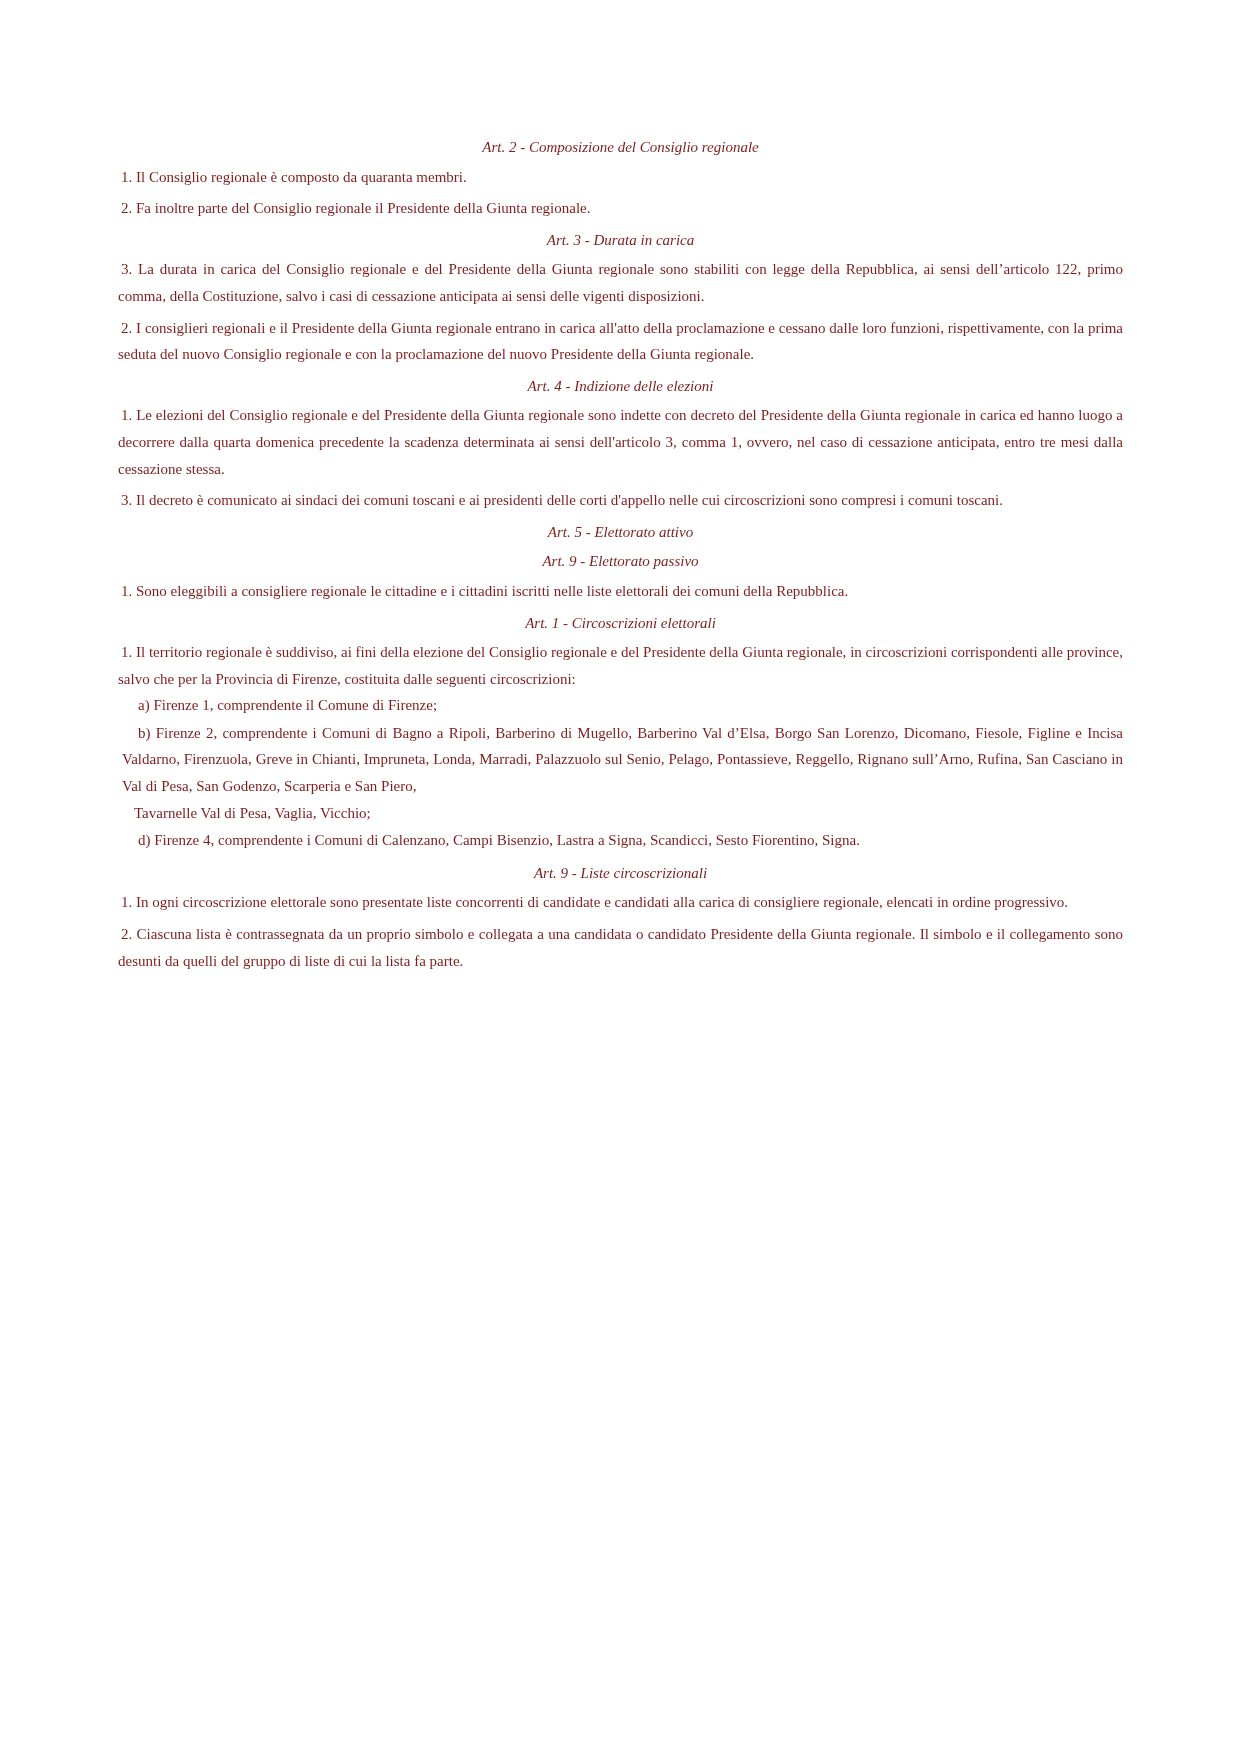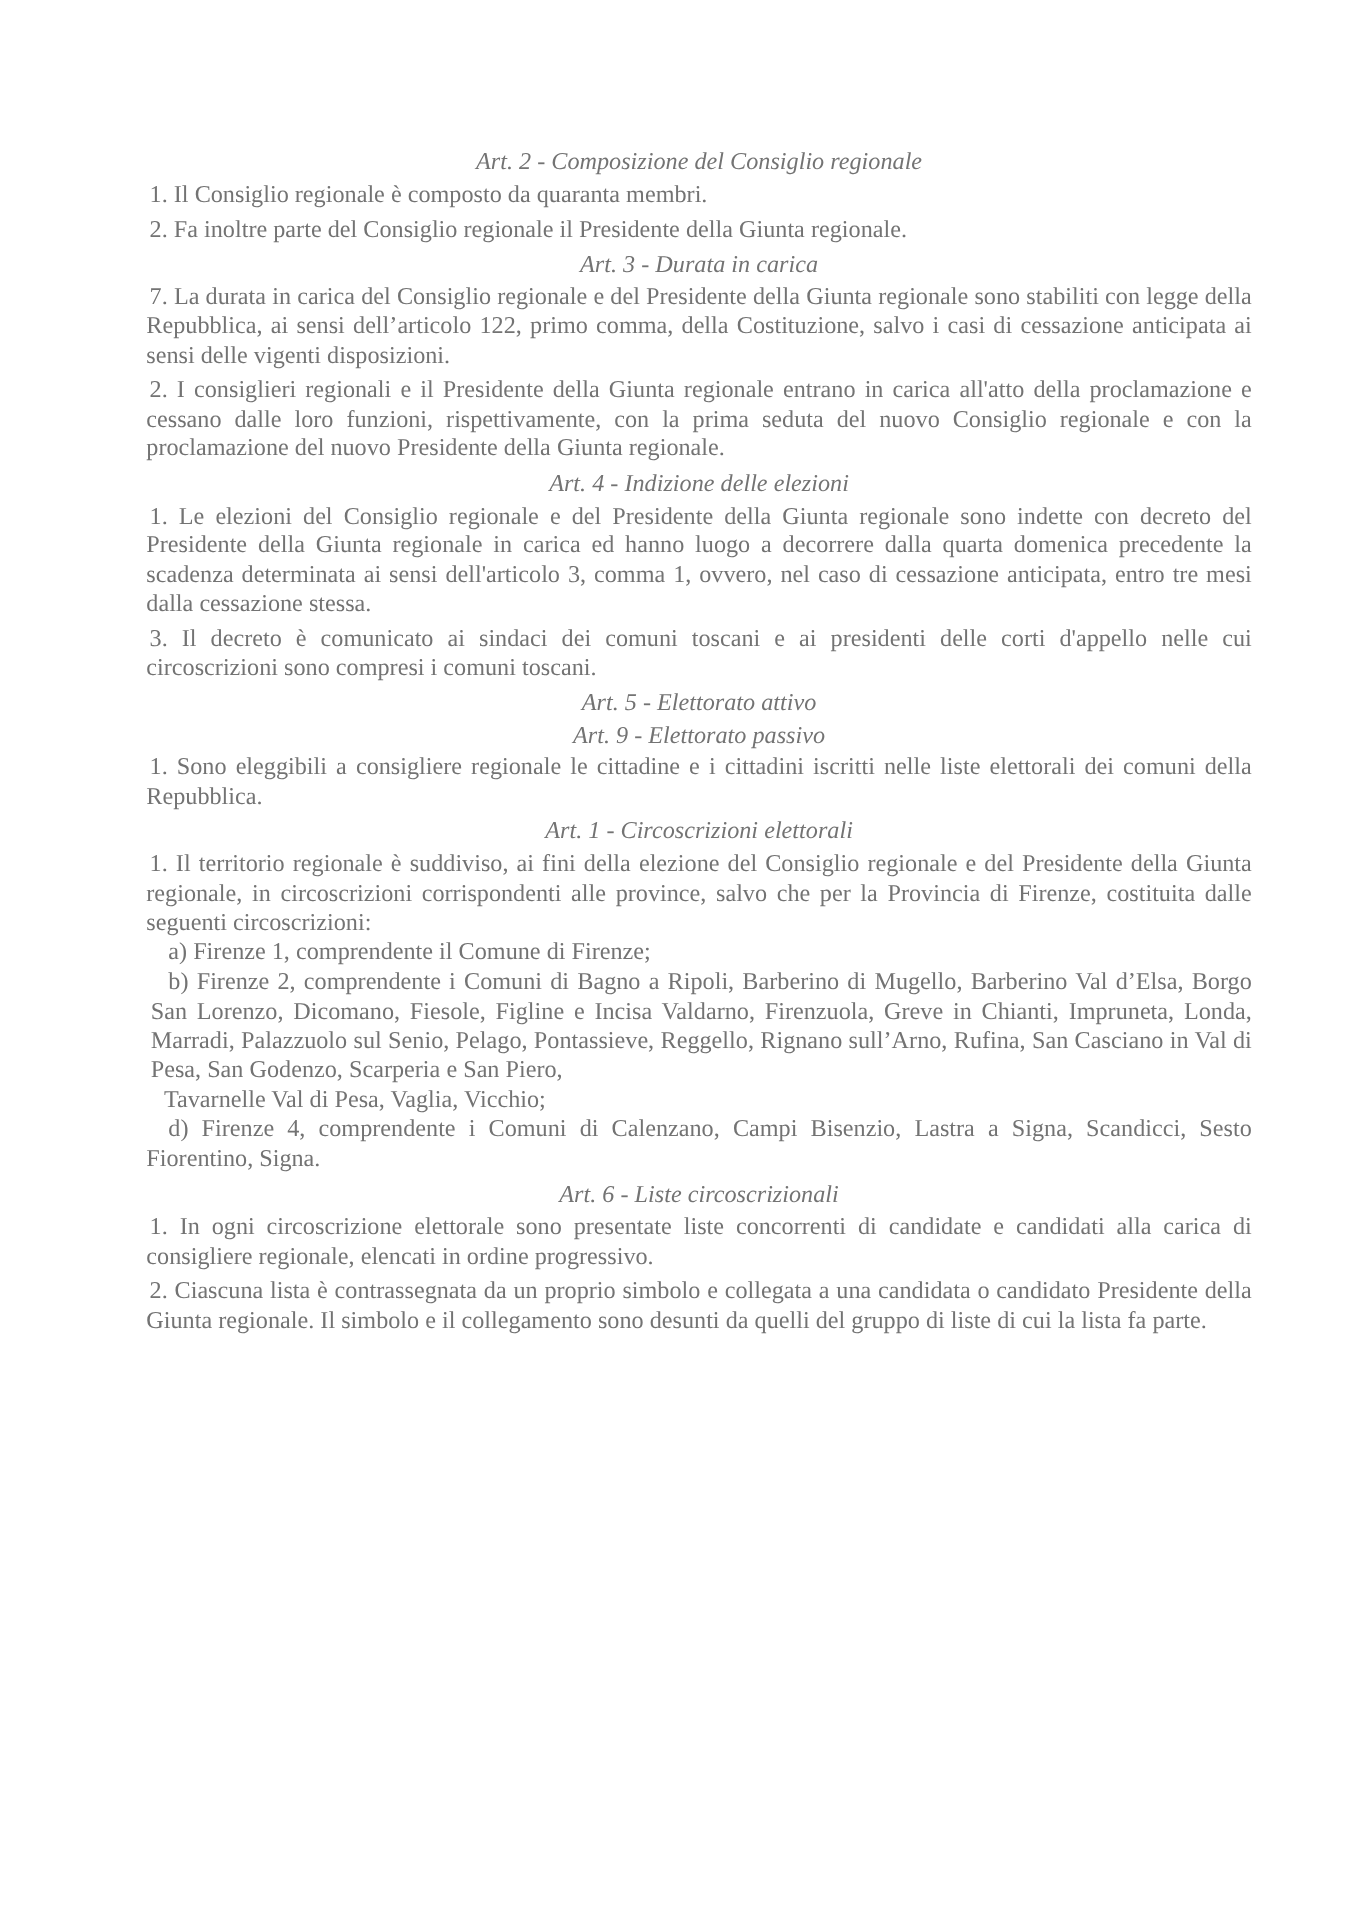--- a/index.html
+++ b/index.html
@@ -3,24 +3,23 @@
 <meta charset="utf-8">
 <style>
   html, body { margin: 0; padding: 0; background: #ffffff; }
   body { width: 1239px; height: 1751px; position: relative; overflow: hidden; }
   .page {
     position: absolute;
     left: 118px;
     top: 132px;
     width: 1005px;
     font-family: "Liberation Serif", "DejaVu Serif", serif;
-    font-size: 22px;
+    font-size: 15px;
     line-height: 26.6px;
-    color: #737373;
-    margin-left: 15px;
+    color: #7f1d1d;
   }
   .art-title {
     text-align: center;
     font-style: italic;
     margin: 2px 0 3px 0;
   }
   .para {
     text-align: justify;
     text-indent: 3px;
     margin: 0 0 5px 0;
@@ -36,35 +35,35 @@
 </head>
 <body>
 
 <div class="page">
 
   <div class="art-title">Art. 2 - Composizione del Consiglio regionale</div>
   <p class="para">1. Il Consiglio regionale è composto da quaranta membri.</p>
   <p class="para">2. Fa inoltre parte del Consiglio regionale il Presidente della Giunta regionale.</p>
 
   <div class="art-title">Art. 3 - Durata in carica</div>
-  <p class="para">7. La durata in carica del Consiglio regionale e del Presidente della Giunta regionale sono stabiliti con legge della Repubblica, ai sensi dell’articolo 122, primo comma, della Costituzione, salvo i casi di cessazione anticipata ai sensi delle vigenti disposizioni.</p>
+  <p class="para">3. La durata in carica del Consiglio regionale e del Presidente della Giunta regionale sono stabiliti con legge della Repubblica, ai sensi dell’articolo 122, primo comma, della Costituzione, salvo i casi di cessazione anticipata ai sensi delle vigenti disposizioni.</p>
   <p class="para">2. I consiglieri regionali e il Presidente della Giunta regionale entrano in carica all'atto della proclamazione e cessano dalle loro funzioni, rispettivamente, con la prima seduta del nuovo Consiglio regionale e con la proclamazione del nuovo Presidente della Giunta regionale.</p>
 
   <div class="art-title">Art. 4 - Indizione delle elezioni</div>
   <p class="para">1. Le elezioni del Consiglio regionale e del Presidente della Giunta regionale sono indette con decreto del Presidente della Giunta regionale in carica ed hanno luogo a decorrere dalla quarta domenica precedente la scadenza determinata ai sensi dell'articolo 3, comma 1, ovvero, nel caso di cessazione anticipata, entro tre mesi dalla cessazione stessa.</p>
   <p class="para">3. Il decreto è comunicato ai sindaci dei comuni toscani e ai presidenti delle corti d'appello nelle cui circoscrizioni sono compresi i comuni toscani.</p>
 
   <div class="art-title">Art. 5 - Elettorato attivo</div>
 
   <div class="art-title">Art. 9 - Elettorato passivo</div>
   <p class="para">1. Sono eleggibili a consigliere regionale le cittadine e i cittadini iscritti nelle liste elettorali dei comuni della Repubblica.</p>
 
   <div class="art-title">Art. 1 - Circoscrizioni elettorali</div>
   <p class="para" style="margin-bottom:0">1. Il territorio regionale è suddiviso, ai fini della elezione del Consiglio regionale e del Presidente della Giunta regionale, in circoscrizioni corrispondenti alle province, salvo che per la Provincia di Firenze, costituita dalle seguenti circoscrizioni:</p>
   <p class="sub">a) Firenze 1, comprendente il Comune di Firenze;</p>
   <p class="sub b"><span>b) Firenze 2, comprendente i Comuni di Bagno a Ripoli, Barberino di Mugello, Barberino Val d’Elsa, Borgo San Lorenzo, Dicomano, Fiesole, Figline e Incisa Valdarno, Firenzuola, Greve in Chianti, Impruneta, Londa, Marradi, Palazzuolo sul Senio, Pelago, Pontassieve, Reggello, Rignano sull’Arno, Rufina, San Casciano in Val di Pesa, San Godenzo, Scarperia e San Piero,</span><span class="tail">Tavarnelle Val di Pesa, Vaglia, Vicchio;</span></p>
   <p class="sub" style="margin-bottom:6px">d) Firenze 4, comprendente i Comuni di Calenzano, Campi Bisenzio, Lastra a Signa, Scandicci, Sesto Fiorentino, Signa.</p>
 
-  <div class="art-title">Art. 6 - Liste circoscrizionali</div>
+  <div class="art-title">Art. 9 - Liste circoscrizionali</div>
   <p class="para">1. In ogni circoscrizione elettorale sono presentate liste concorrenti di candidate e candidati alla carica di consigliere regionale, elencati in ordine progressivo.</p>
   <p class="para">2. Ciascuna lista è contrassegnata da un proprio simbolo e collegata a una candidata o candidato Presidente della Giunta regionale. Il simbolo e il collegamento sono desunti da quelli del gruppo di liste di cui la lista fa parte.</p>
 
 </div>
 
 </body></html>

